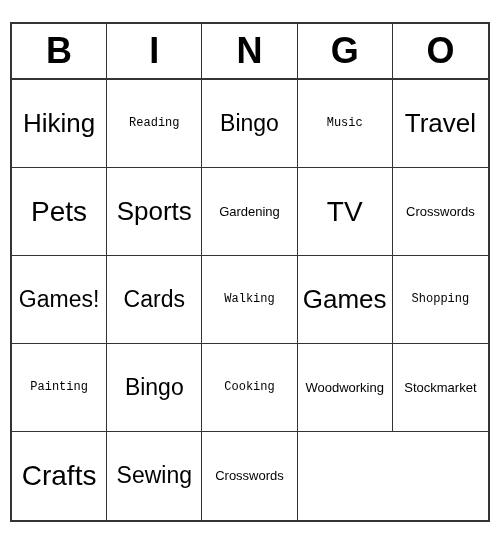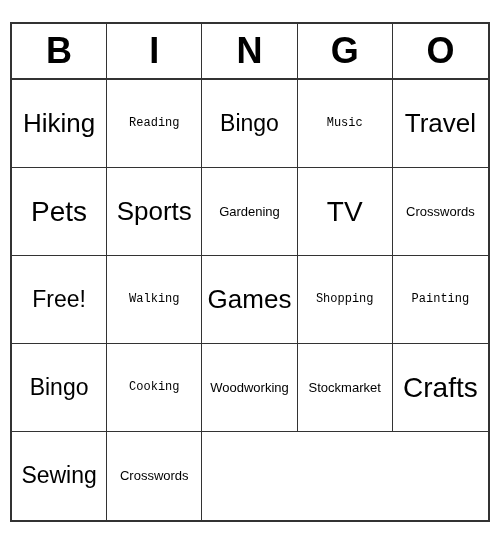--- a/index.html
+++ b/index.html
@@ -97,21 +97,24 @@
       <div class="bingo-cell">
         <span class="size-small">Gardening</span>
       </div>
       <div class="bingo-cell">
         <span class="size-xxlarge">TV</span>
       </div>
       <div class="bingo-cell">
         <span class="size-small">Crosswords</span>
       </div>
       <div class="bingo-cell">
-        <span class="size-xlarge">Free!</span>
+        <span class="size-xlarge">Games!</span>
+      </div>
+      <div class="bingo-cell">
+        <span class="size-xlarge">Cards</span>
       </div>
       <div class="bingo-cell">
         <span class="size-medium">Walking</span>
       </div>
       <div class="bingo-cell">
         <span class="size-large">Games</span>
       </div>
       <div class="bingo-cell">
         <span class="size-medium">Shopping</span>
       </div>

